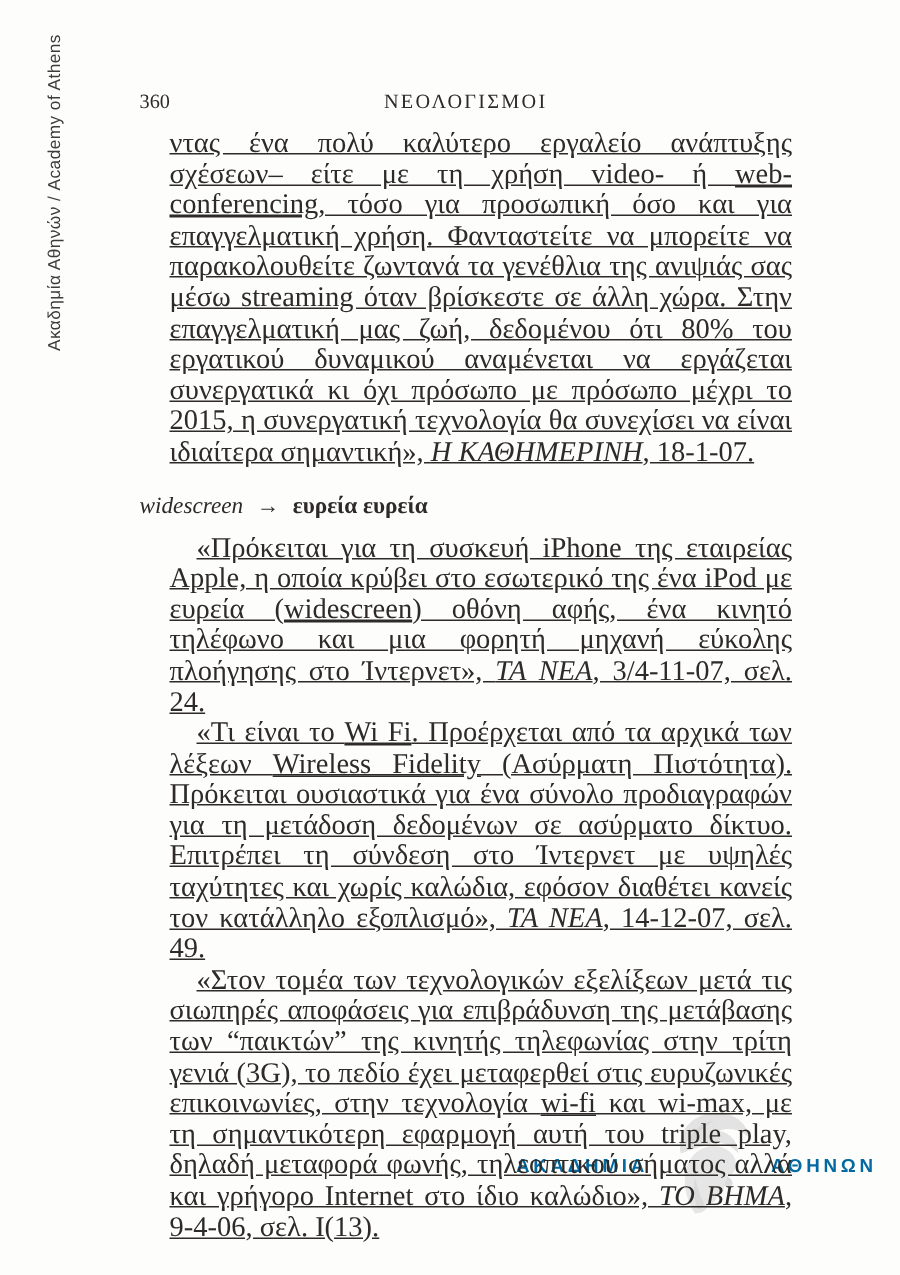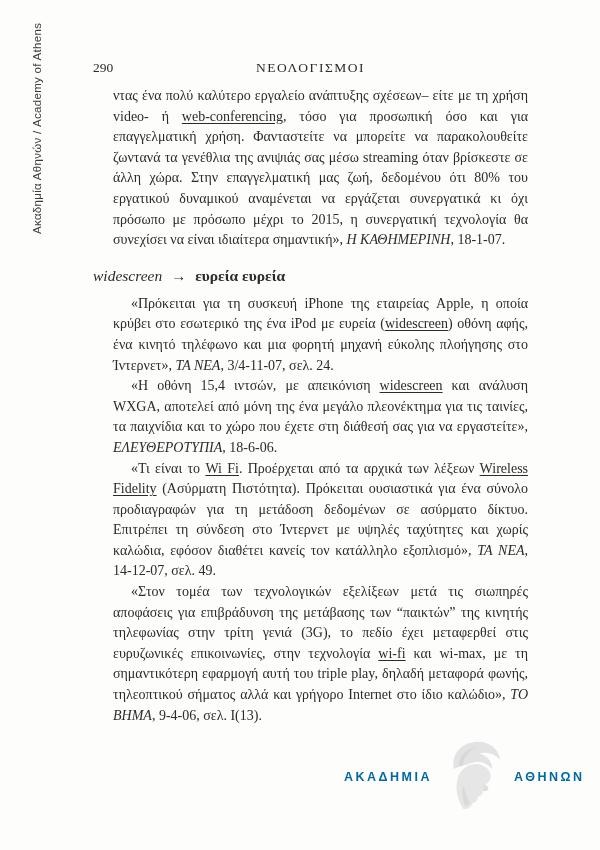--- a/index.html
+++ b/index.html
@@ -61,22 +61,23 @@
   }
   .pagenum { position: absolute; left: 0; top: 0; }
   .running-title {
     display: block;
     text-align: center;
     letter-spacing: 1.5px;
   }
   .para {
     margin: 0 0 0 20px;
     text-align: justify;
-    font-size: 14px;
+    font-size: 19px;
     line-height: 20.6px;
+    text-decoration: underline;
   }
   .intro { margin-top: 4px; }
   .quote { text-indent: 18px; }
   .entry {
     margin: 15px 0 8px 0;
     font-size: 15.5px;
     font-weight: normal;
     line-height: 20px;
   }
   .term { font-style: italic; }
@@ -105,33 +106,32 @@
       <path d="M30 84 C27 76 26 66 28 58 C30 66 32 74 36 80 C34 83 32 85 30 84 Z" fill="#dadada"></path>
 
       <path d="M22 34 C22 22 32 12 44 11 C34 15 28 24 27 34 Z" fill="#d8d8d8"></path>
     </svg>
     <span class="wm-word">ΑΘΗΝΩΝ</span>
   </div>
 
   <div class="textblock">
 
     <div class="pageheader">
-      <span class="pagenum">290</span>
+      <span class="pagenum">360</span>
       <span class="running-title">ΝΕΟΛΟΓΙΣΜΟΙ</span>
     </div>
 
     <p class="para intro">ντας ένα πολύ καλύτερο εργαλείο ανάπτυξης σχέσεων– είτε με τη χρήση video- ή <span class="u">web-conferencing</span>, τόσο για προσωπική όσο και για επαγγελματική χρήση. Φανταστείτε να μπορείτε να παρακολουθείτε ζωντανά τα γενέθλια της ανιψιάς σας μέσω streaming όταν βρίσκεστε σε άλλη χώρα. Στην επαγγελματική μας ζωή, δεδομένου ότι 80% του εργατικού δυναμικού αναμένεται να εργάζεται συνεργατικά κι όχι πρόσωπο με πρόσωπο μέχρι το 2015, η συνεργατική τεχνολογία θα συνεχίσει να είναι ιδιαίτερα σημαντική», <span class="i">Η ΚΑΘΗΜΕΡΙΝΗ</span>, 18-1-07.</p>
 
     <h2 class="entry">
       <span class="term">widescreen</span><span class="arrow">→</span><span class="gloss">ευρεία ευρεία</span>
     </h2>
 
     <p class="para quote">«Πρόκειται για τη συσκευή iPhone της εταιρείας Apple, η οποία κρύβει στο εσωτερικό της ένα iPod με ευρεία (<span class="u">widescreen</span>) οθόνη αφής, ένα κινητό τηλέφωνο και μια φορητή μηχανή εύκολης πλοήγησης στο Ίντερνετ», <span class="i">ΤΑ ΝΕΑ</span>, 3/4-11-07, σελ. 24.</p>
 
-    <p class="para quote">«Η οθόνη 15,4 ιντσών, με απεικόνιση <span class="u">widescreen</span> και ανάλυση WXGA, αποτελεί από μόνη της ένα μεγάλο πλεονέκτημα για τις ταινίες, τα παιχνίδια και το χώρο που έχετε στη διάθεσή σας για να εργαστείτε», <span class="i">ΕΛΕΥΘΕΡΟΤΥΠΙΑ</span>, 18-6-06.</p>
 
 
     <p class="para quote">«Τι είναι το <span class="u">Wi Fi</span>. Προέρχεται από τα αρχικά των λέξεων <span class="u">Wireless Fidelity</span> (Ασύρματη Πιστότητα). Πρόκειται ουσιαστικά για ένα σύνολο προδιαγραφών για τη μετάδοση δεδομένων σε ασύρματο δίκτυο. Επιτρέπει τη σύνδεση στο Ίντερνετ με υψηλές ταχύτητες και χωρίς καλώδια, εφόσον διαθέτει κανείς τον κατάλληλο εξοπλισμό», <span class="i">ΤΑ ΝΕΑ</span>, 14-12-07, σελ. 49.</p>
 
     <p class="para quote">«Στον τομέα των τεχνολογικών εξελίξεων μετά τις σιωπηρές αποφάσεις για επιβράδυνση της μετάβασης των “παικτών” της κινητής τηλεφωνίας στην τρίτη γενιά (3G), το πεδίο έχει μεταφερθεί στις ευρυζωνικές επικοινωνίες, στην τεχνολογία <span class="u">wi-fi</span> και wi-max, με τη σημαντικότερη εφαρμογή αυτή του triple play, δηλαδή μεταφορά φωνής, τηλεοπτικού σήματος αλλά και γρήγορο Internet στο ίδιο καλώδιο», <span class="i">ΤΟ ΒΗΜΑ</span>, 9-4-06, σελ. Ι(13).</p>
 
   </div>
 </div>
 
 </body></html>

